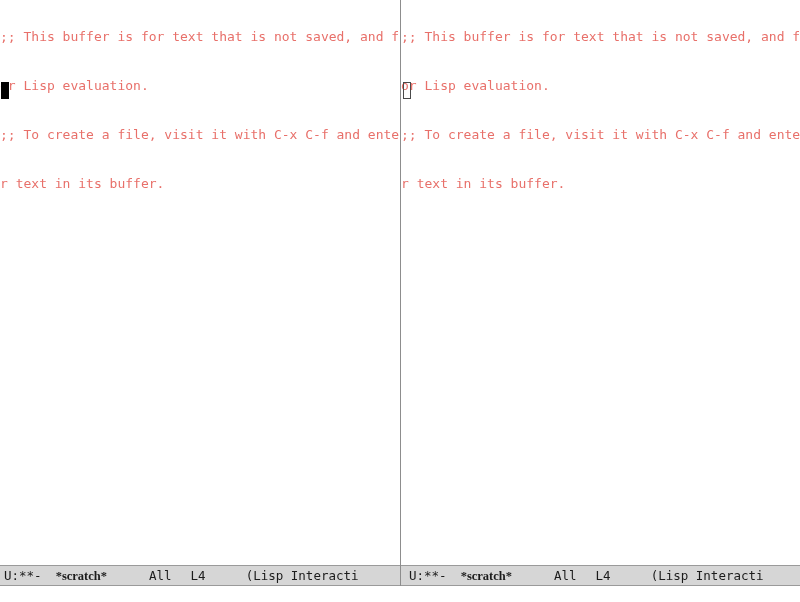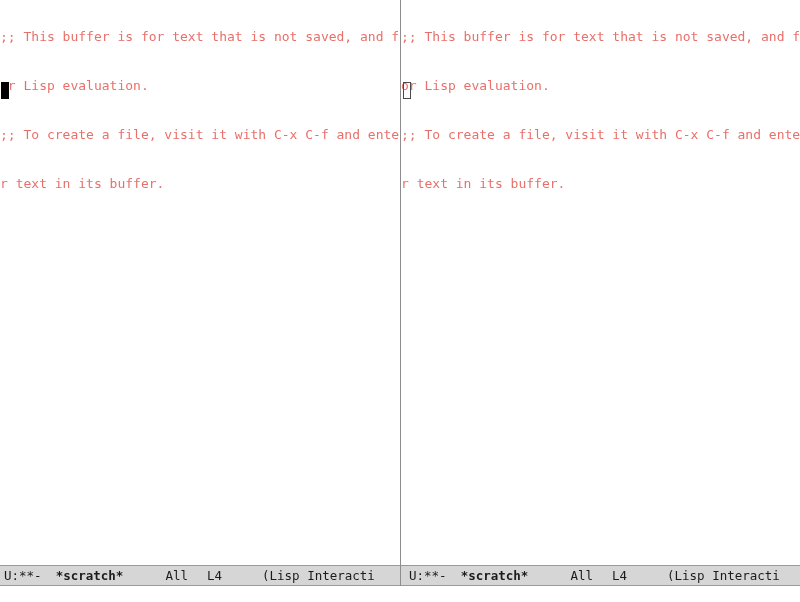--- a/index.html
+++ b/index.html
@@ -98,21 +98,21 @@
     line-height: 20px;
     white-space: pre;
     display: flex;
     align-items: center;
   }
   .mode-line-inner {
     white-space: pre;
     padding-left: 4px;
     flex: 0 0 auto;
   }
-  .ml-buffer-name { font-weight: bold; }
+  .ml-buffer-name { font-weight: bold; font-family: Liberation Serif, serif; }
 
   
   #window-divider {
     position: absolute;
     left: 400px;
     top: 0;
     width: 1px;
     height: 586px;
     background: #8d8d8d;
   }

